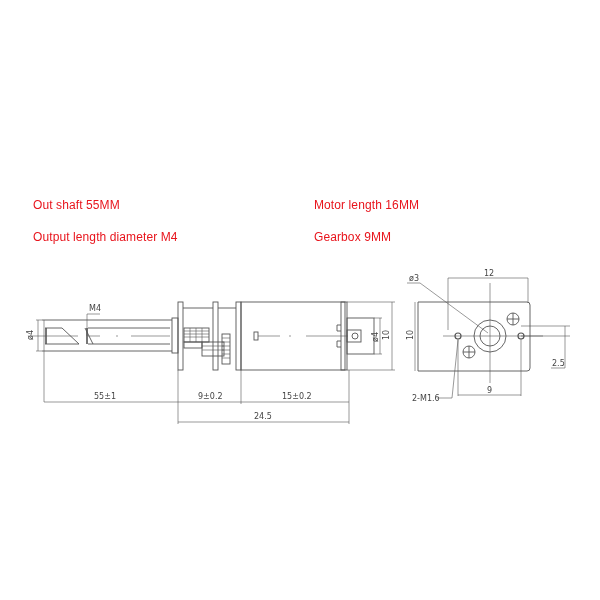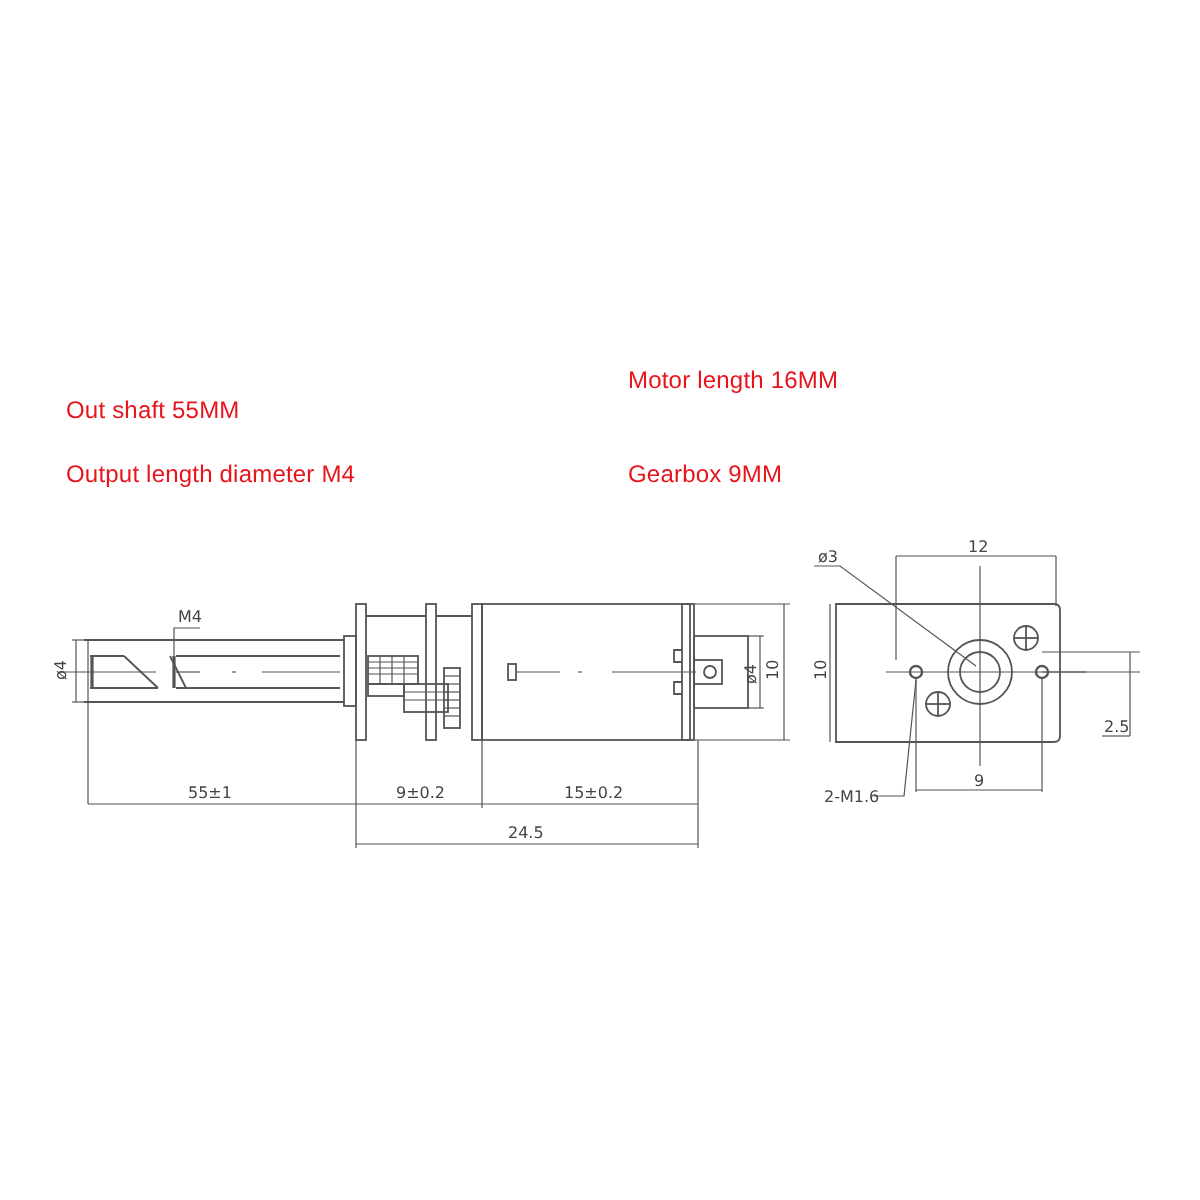--- a/index.html
+++ b/index.html
@@ -32,21 +32,21 @@
       font-family: "DejaVu Sans", sans-serif;
       font-size: 8px;
       fill: #444;
     }
   </style>
 </head>
 <body>
 
 <div class="spec" style="left:33px; top:198px;">Out shaft 55MM</div>
 <div class="spec" style="left:33px; top:230px;">Output length diameter M4</div>
-<div class="spec" style="left:314px; top:183px;">Motor length 16MM</div>
+<div class="spec" style="left:314px; top:198px;">Motor length 16MM</div>
 <div class="spec" style="left:314px; top:230px;">Gearbox 9MM</div>
 
 <svg id="drawing" width="600" height="600" viewBox="0 0 600 600" stroke="#555" stroke-width="0.9" fill="none">
 
   <g>
 
     <g>
       <line x1="42" y1="320" x2="172" y2="320"></line>
       <line x1="42" y1="351" x2="172" y2="351"></line>
       <line x1="44" y1="320" x2="44" y2="351" stroke-width="0.6"></line>

